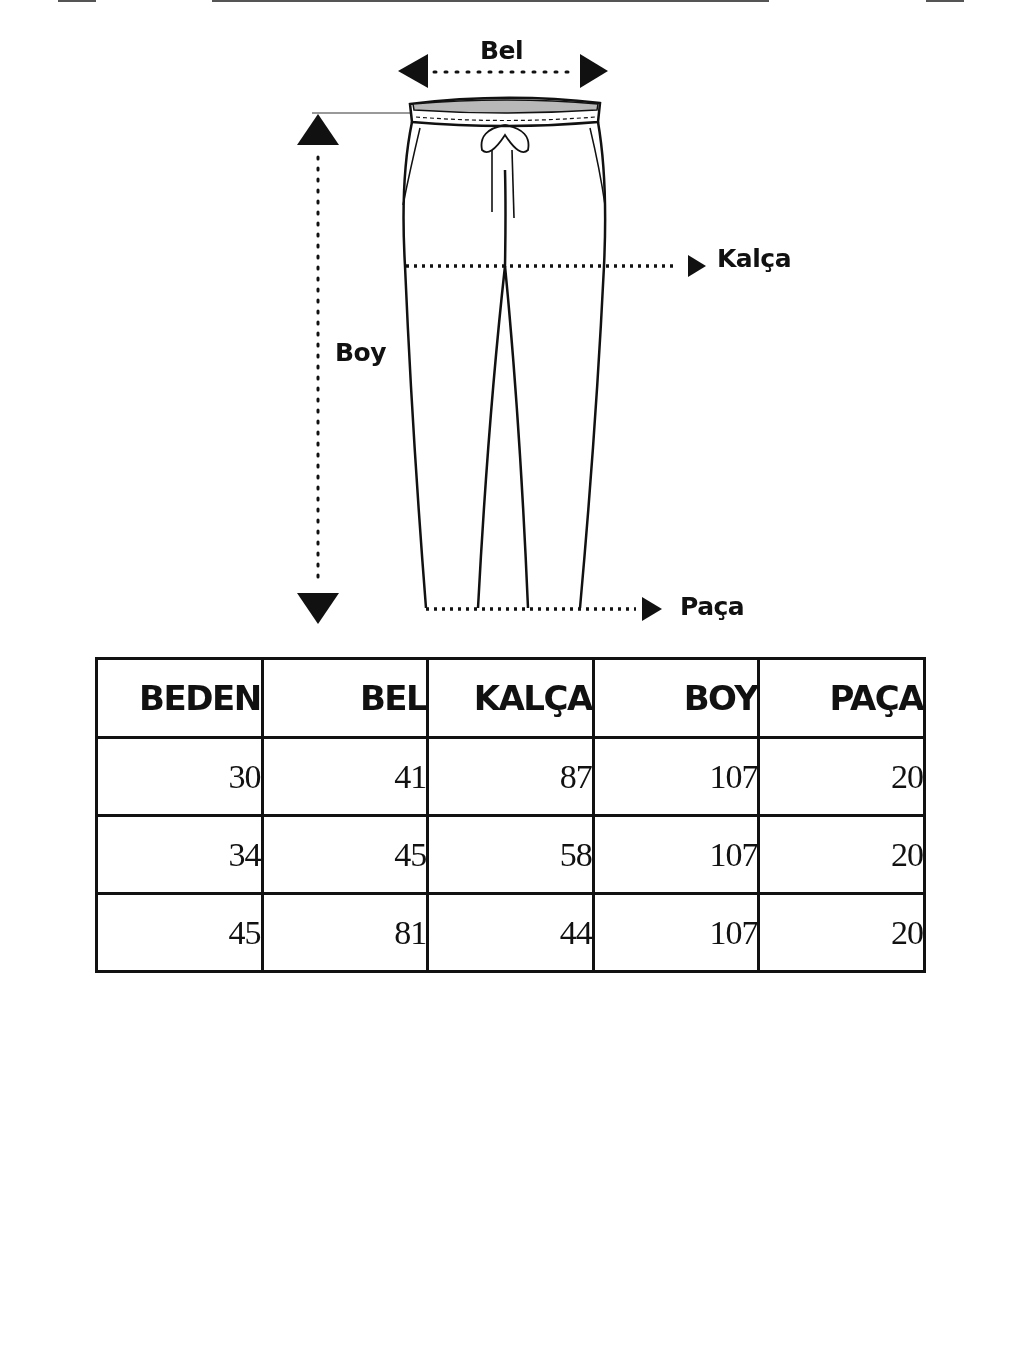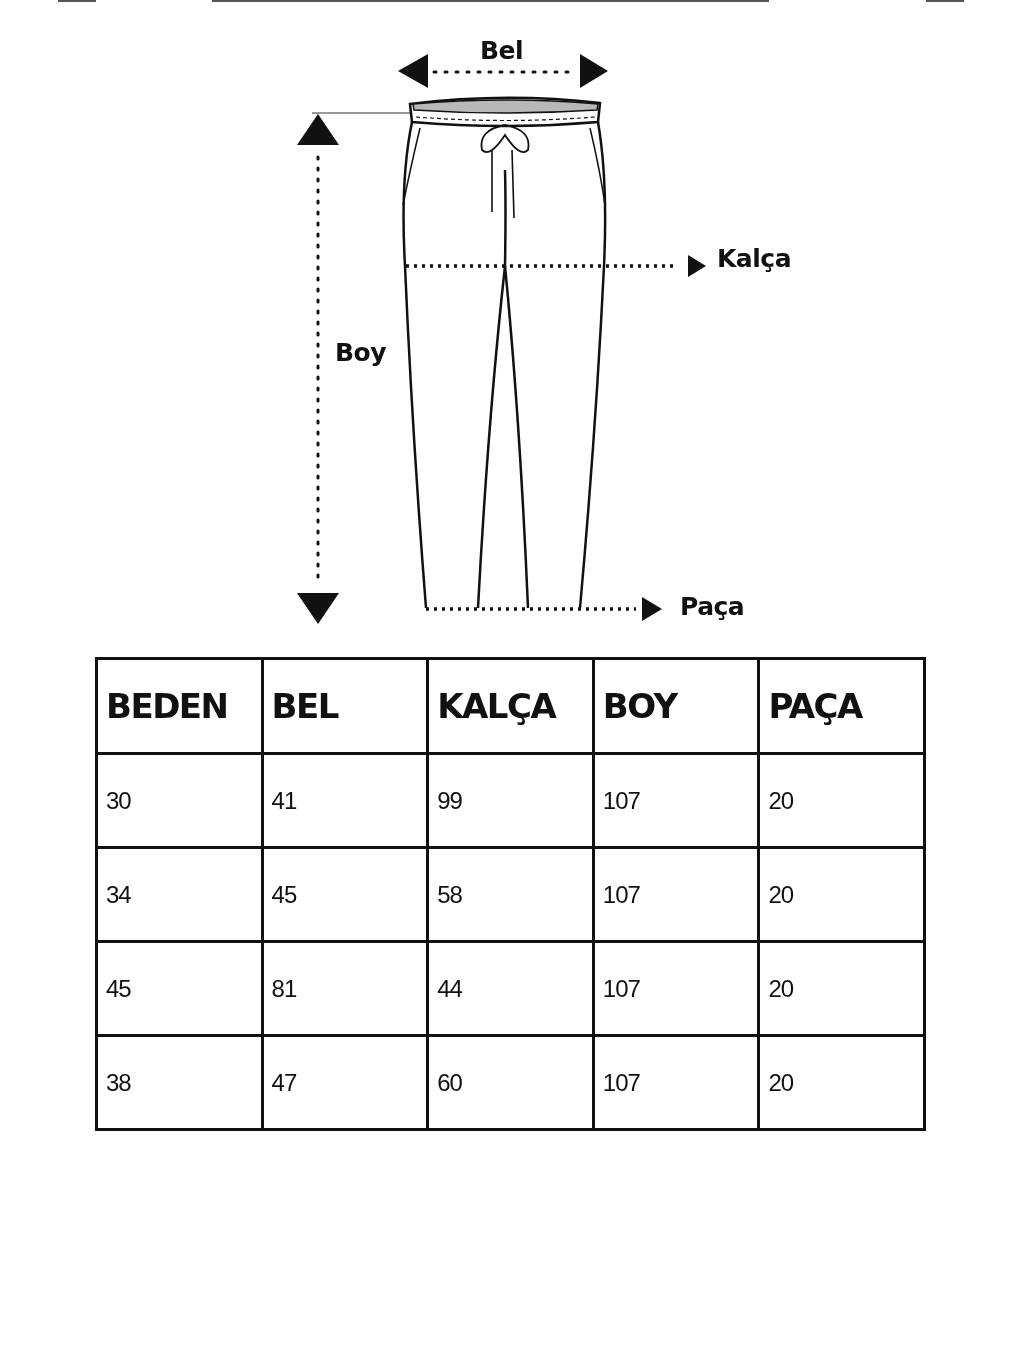--- a/index.html
+++ b/index.html
@@ -16,26 +16,26 @@
 
     .dlabel { position: absolute; font-family: "DejaVu Sans", sans-serif;
               font-weight: bold; color: #111; font-size: 25px; letter-spacing: -0.5px; }
     .lbl-bel   { left: 480px; top: 36px; }
     .lbl-kalca { left: 717px; top: 244px; }
     .lbl-boy   { left: 335px; top: 338px; }
     .lbl-paca  { left: 680px; top: 592px; }
 
     .size-table { position: absolute; left: 95px; top: 657px; width: 831px;
                   border-collapse: collapse; table-layout: fixed; }
-    .size-table th, .size-table td { border: 3px solid #111; text-align: left;
-                  padding: 8px; }
+    .size-table th, .size-table td { border: 3px solid #111; text-align: right;
+                  padding: 0; }
     .size-table th { height: 76px; font-family: "DejaVu Sans", sans-serif;
                      font-weight: bold; font-size: 34px; letter-spacing: -1.5px; }
-    .size-table td { height: 75px; font-family: Liberation Sans, sans-serif;
-                     font-weight: normal; font-size: 24px; letter-spacing: -1px; }
+    .size-table td { height: 75px; font-family: Liberation Serif, serif;
+                     font-weight: normal; font-size: 34px; letter-spacing: -1px; }
   </style>
 </head>
 <body>
 
 <div class="top-rule r1"></div>
 <div class="top-rule r2"></div>
 <div class="top-rule r3"></div>
 
 <div class="diagram">
   <svg width="1020" height="640" viewBox="0 0 1020 640">
@@ -97,39 +97,32 @@
       <th>BEL</th>
       <th>KALÇA</th>
       <th>BOY</th>
       <th>PAÇA</th>
     </tr>
   </thead>
   <tbody>
     <tr>
       <td>30</td>
       <td>41</td>
-      <td>99</td>
+      <td>87</td>
       <td>107</td>
       <td>20</td>
     </tr>
     <tr>
       <td>34</td>
       <td>45</td>
       <td>58</td>
       <td>107</td>
       <td>20</td>
     </tr>
     <tr>
       <td>45</td>
       <td>81</td>
       <td>44</td>
       <td>107</td>
       <td>20</td>
     </tr>
-    <tr>
-      <td>38</td>
-      <td>47</td>
-      <td>60</td>
-      <td>107</td>
-      <td>20</td>
-    </tr>
   </tbody>
 </table>
 
 </body></html>

